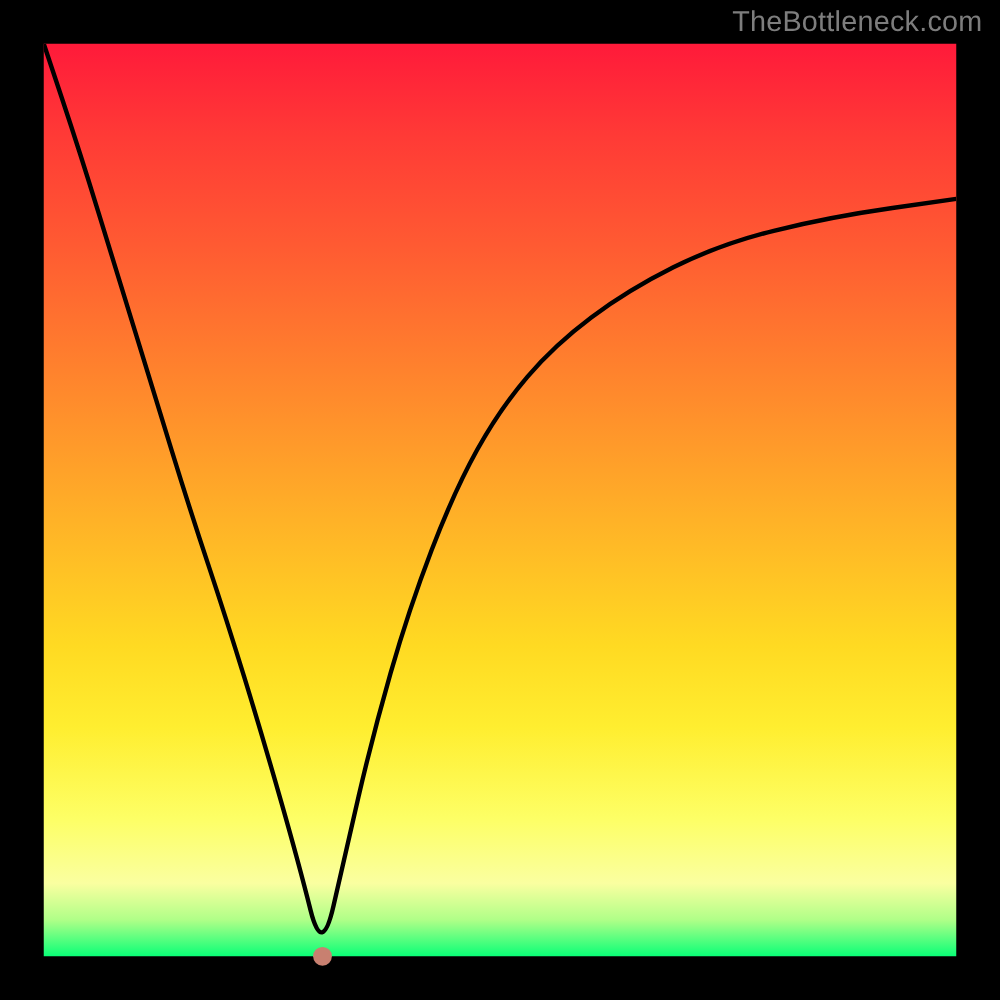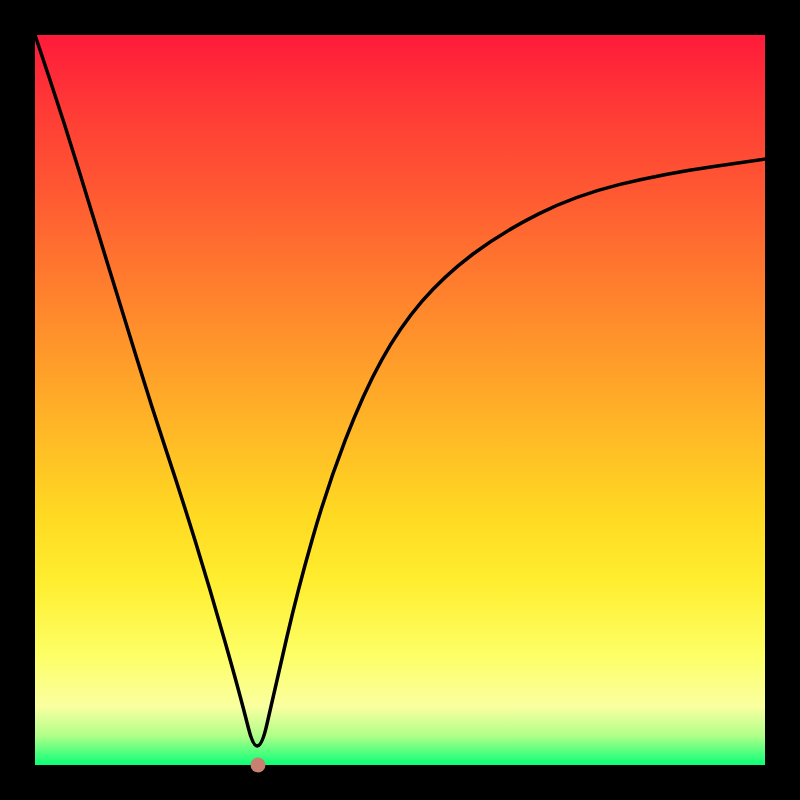--- a/index.html
+++ b/index.html
@@ -69,13 +69,14 @@
 
 <div class="frame">
 
   <div class="plot-area">
     <svg class="curve-svg" viewBox="0 0 730 730" preserveAspectRatio="none">
       <path fill="none" stroke="#000" stroke-width="3.5" d="M 0 0 Q 0 0 14.6 43.80000000000001 Q 29.2 87.60000000000002 43.8 135.05 Q 58.4 182.5 73 229.95 Q 87.6 277.4 102.19999999999999 324.85 Q 116.8 372.3 131.4 416.1 Q 146 459.9 160.6 507.34999999999997 Q 175.2 554.8 189.8 605.9 Q 204.4 657 213.525 693.5 Q 222.65 730 231.775 689.85 Q 240.9 649.7 251.85000000000002 602.25 Q 262.8 554.8 277.4 503.7 Q 292 452.6 310.25 405.15 Q 328.5 357.7 346.75 324.85 Q 365 292 386.9 266.45 Q 408.8 240.89999999999998 438 219 Q 467.2 197.10000000000002 503.70000000000005 178.85000000000002 Q 540.2 160.60000000000002 584 149.64999999999998 Q 627.8 138.69999999999993 678.9 131.39999999999998 T 730 124.10000000000002"></path>
     </svg>
     <div class="marker-dot" style="left: 222.65px; top: 730px; width: 15px; height: 15px; background: rgb(200, 128, 112);"></div>
   </div>
 
+  <div class="watermark">TheBottleneck.com</div>
 </div>
 
 </body></html>

